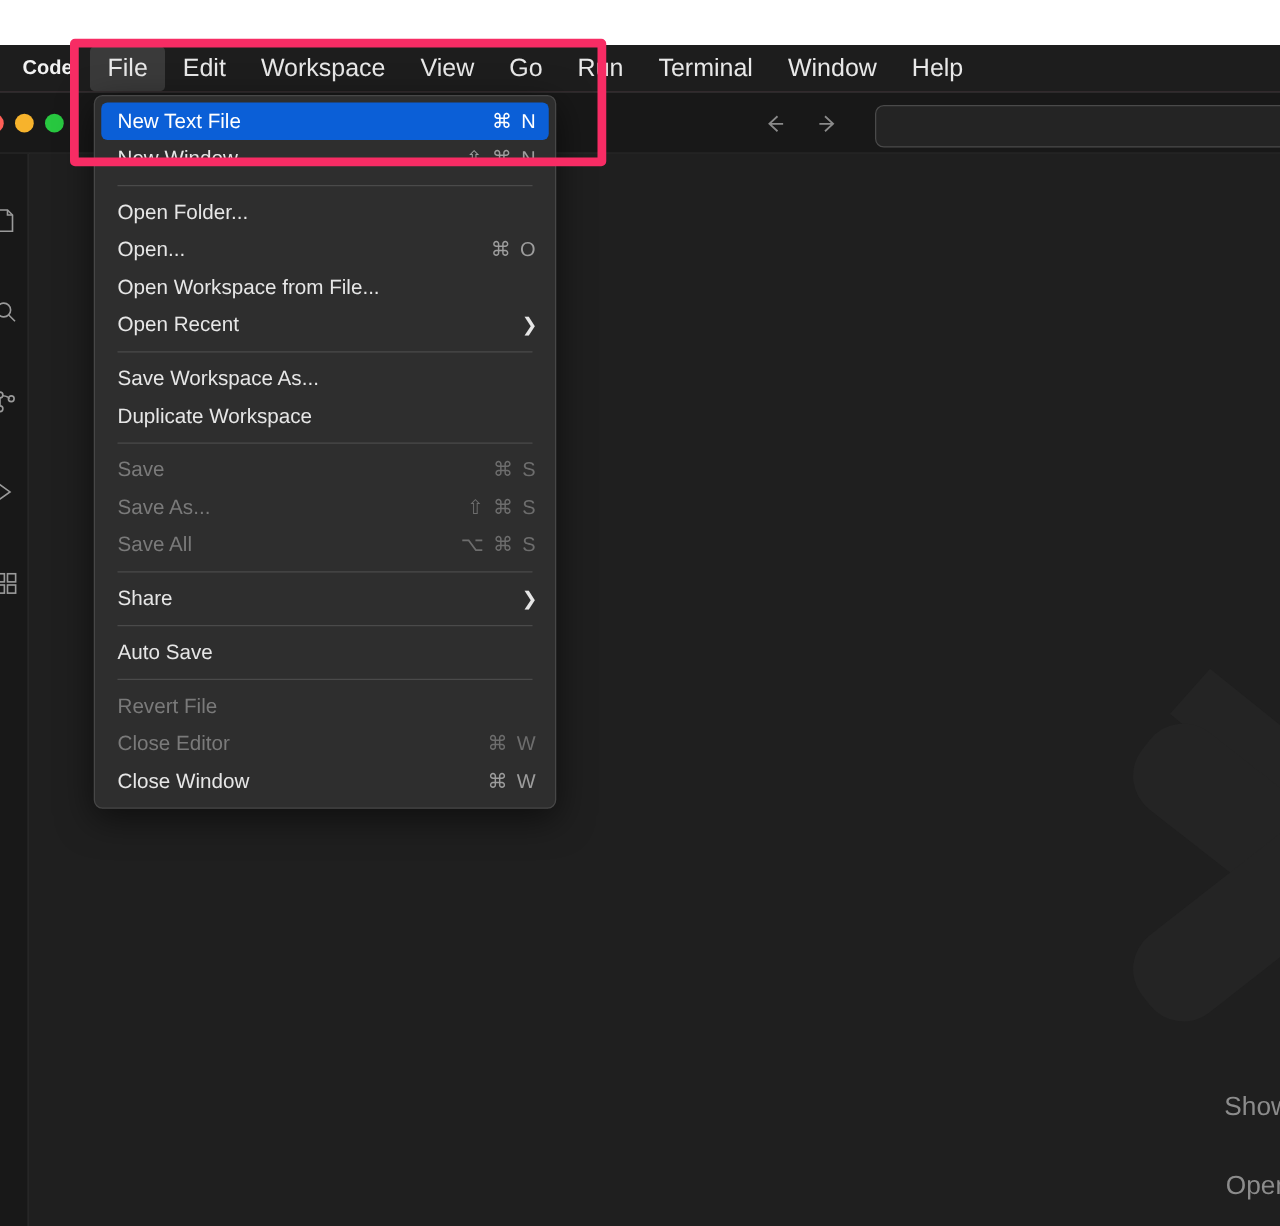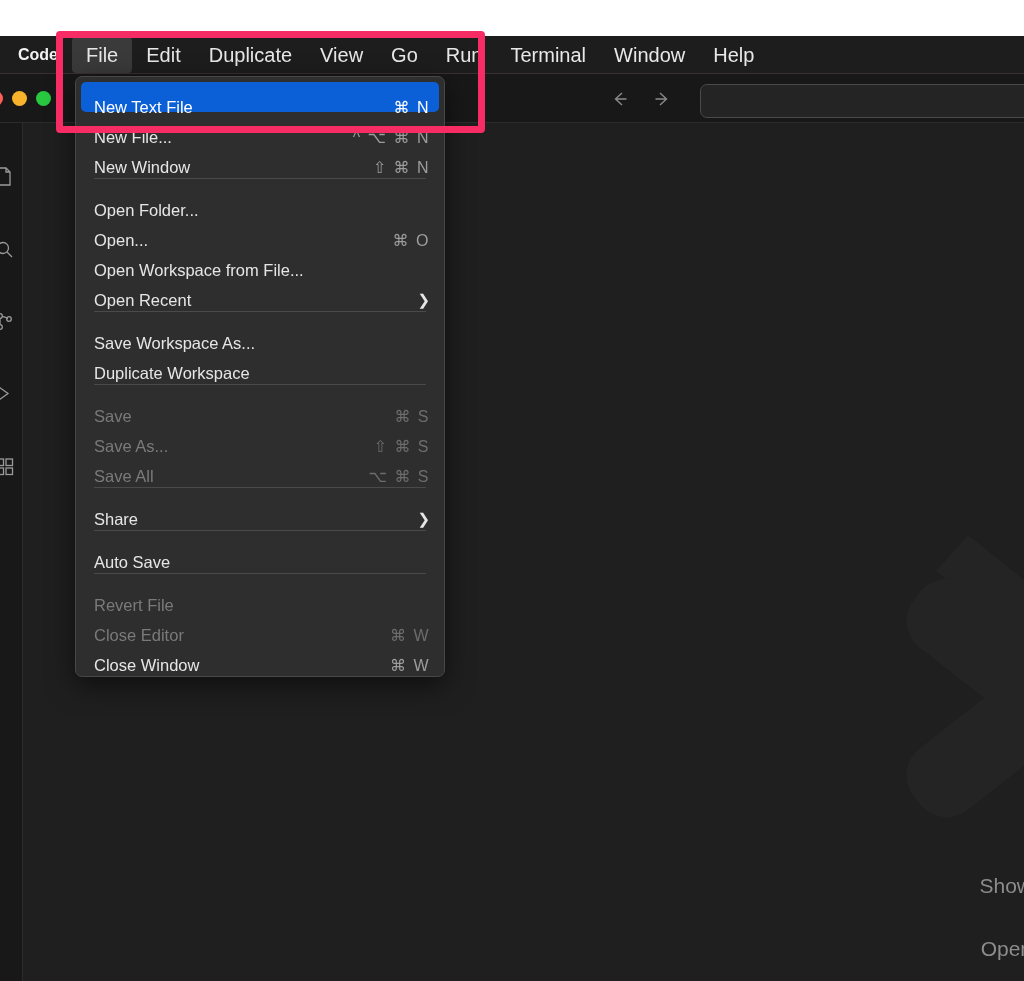--- a/index.html
+++ b/index.html
@@ -102,23 +102,23 @@
     width: 370px;
     background: #2e2e2e;
     border: 1px solid #474747;
     border-radius: 7px;
     padding: 5px 0 6px 0;
     box-shadow: 0 8px 28px rgba(0,0,0,0.55);
     z-index: 40;
   }
   .menu-row {
     position: relative;
-    display: flex; align-items: flex-start;
+    display: flex; align-items: center;
     height: 30px;
-    padding: 16px 14px 0 18px;
+    padding: 0 14px 0 18px;
     color: #e6e6e6; font-size: 16.5px;
     white-space: nowrap;
     gap: 16px;
   }
   .menu-row .label { flex: 1 1 auto; }
   .menu-row .accel {
     color: #9d9d9d; font-size: 16px; letter-spacing: 1.5px;
     padding-left: 20px;
   }
   .menu-row .chev { color: #e6e6e6; font-size: 15px; font-weight: bold; }
@@ -148,21 +148,21 @@
 <body>
 
 <div id="screen">
 
   <div class="desktop-strip"></div>
 
   <div class="menubar">
     <div class="menubar-app">Code</div>
     <div class="menubar-item active">File</div>
     <div class="menubar-item">Edit</div>
-    <div class="menubar-item">Duplicate</div>
+    <div class="menubar-item">Workspace</div>
     <div class="menubar-item">View</div>
     <div class="menubar-item">Go</div>
     <div class="menubar-item">Run</div>
     <div class="menubar-item">Terminal</div>
     <div class="menubar-item">Window</div>
     <div class="menubar-item">Help</div>
   </div>
 
   <div class="vscode-window">
 
@@ -242,24 +242,20 @@
   </div>
 
   <div class="command-center" placeholder=""></div>
 
   <div class="menu-panel" id="file-menu">
       <div class="menu-row selected">
         <span class="label">New Text File</span>
         <span class="accel">⌘ N</span>
       </div>
       <div class="menu-row">
-        <span class="label">New File...</span>
-        <span class="accel">^ ⌥ ⌘ N</span>
-      </div>
-      <div class="menu-row">
         <span class="label">New Window</span>
         <span class="accel">⇧ ⌘ N</span>
       </div>
       <div class="menu-sep"></div>
       <div class="menu-row">
         <span class="label">Open Folder...</span>
       </div>
       <div class="menu-row">
         <span class="label">Open...</span>
         <span class="accel">⌘ O</span>

